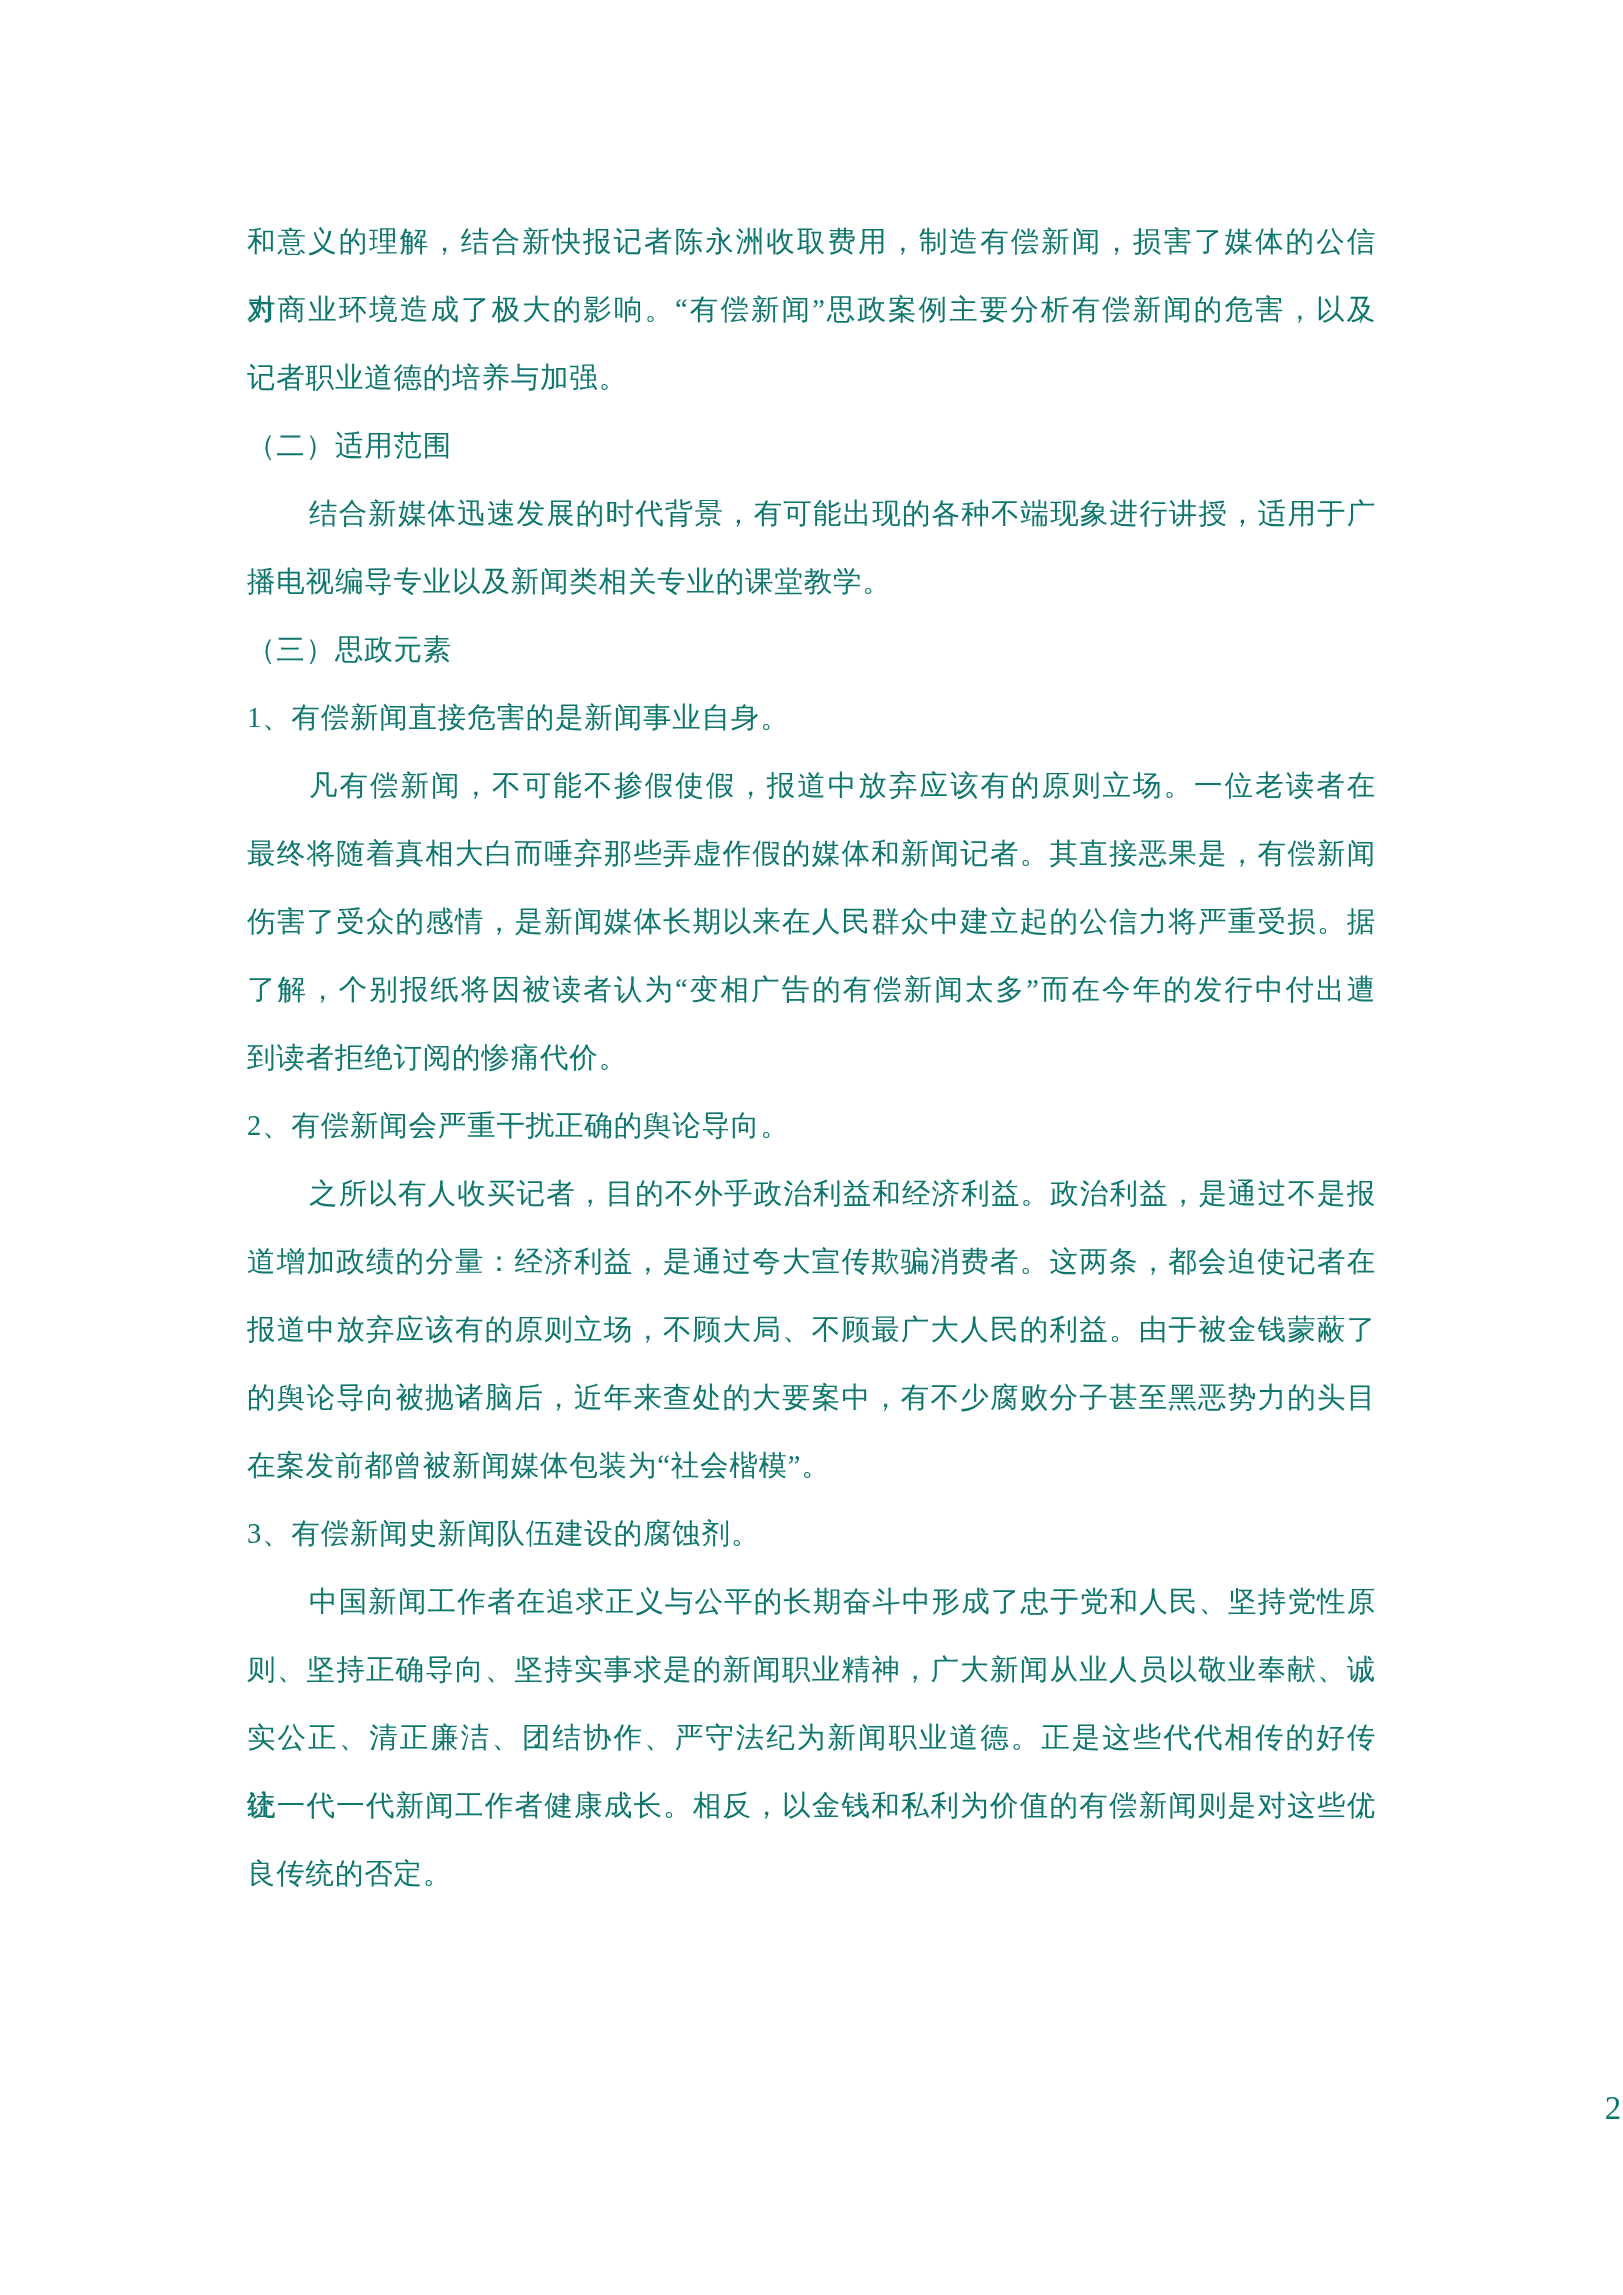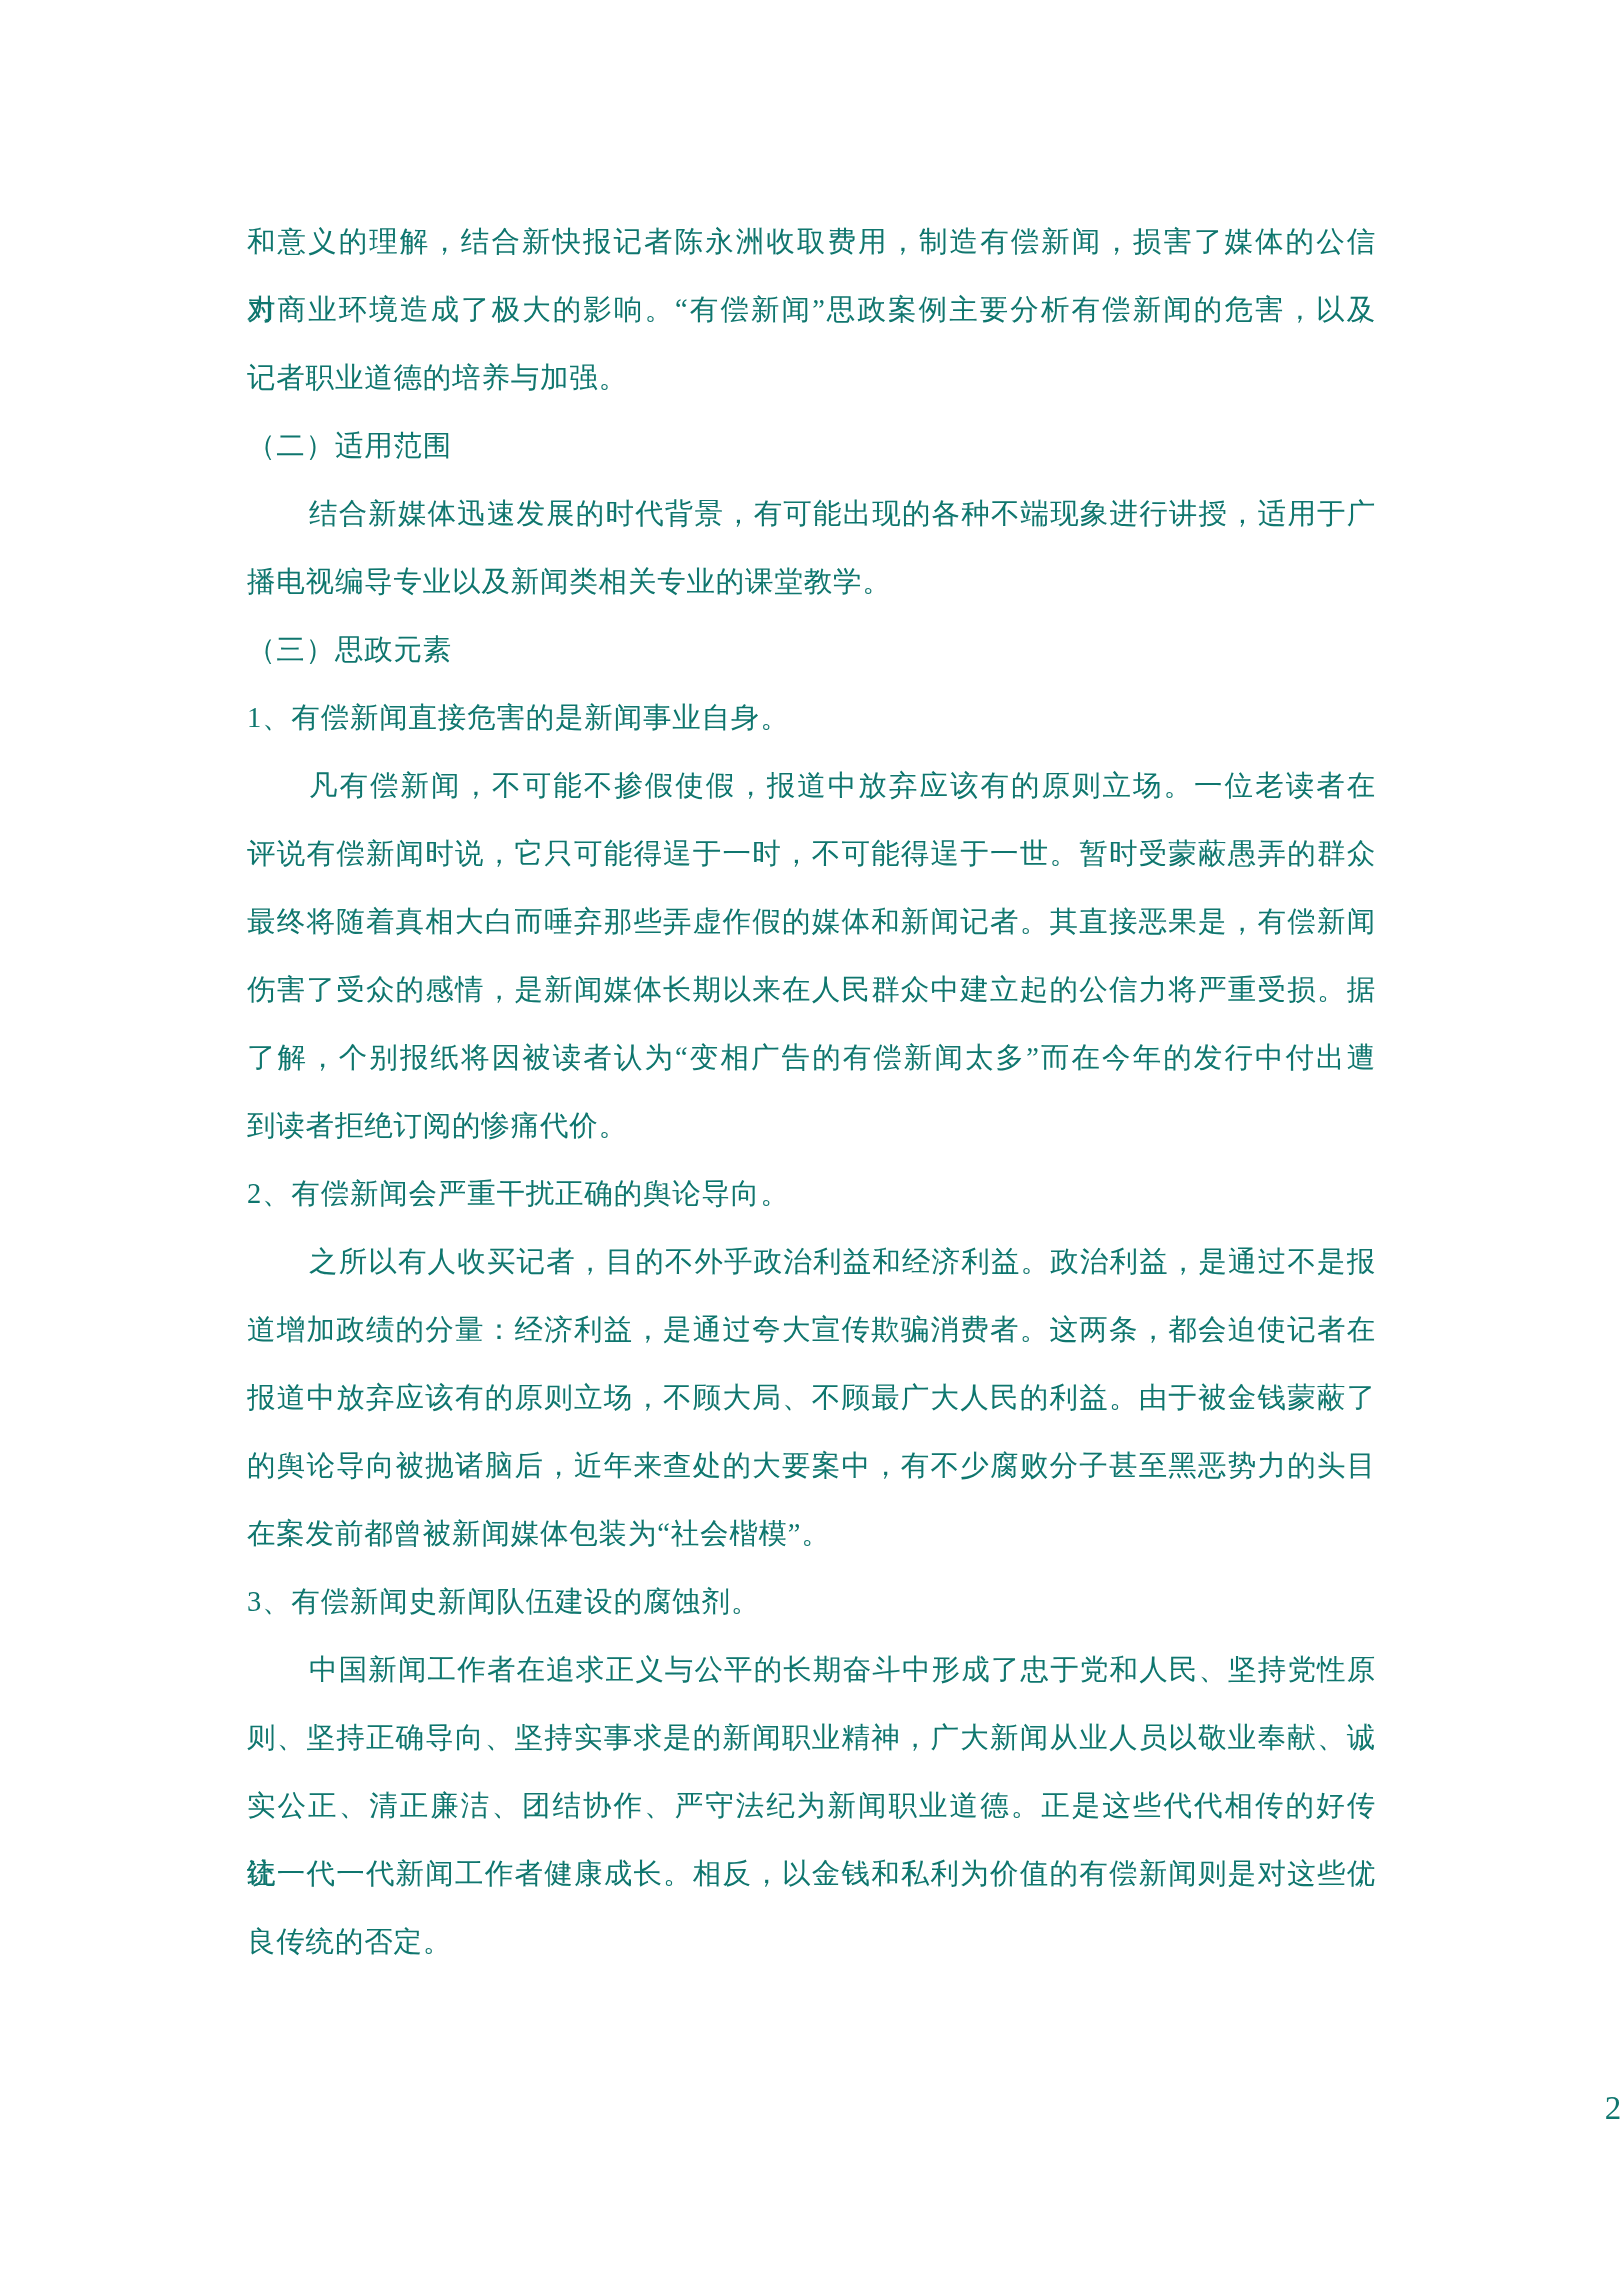--- a/index.html
+++ b/index.html
@@ -60,21 +60,20 @@
   <div class="text-block">
     <div class="line full">和意义的理解，结合新快报记者陈永洲收取费用，制造有偿新闻，损害了媒体的公信力，</div>
     <div class="line full">对商业环境造成了极大的影响。“有偿新闻”思政案例主要分析有偿新闻的危害，以及</div>
     <div class="line">记者职业道德的培养与加强。</div>
     <div class="line">（二）适用范围</div>
     <div class="line full indent">结合新媒体迅速发展的时代背景，有可能出现的各种不端现象进行讲授，适用于广</div>
     <div class="line">播电视编导专业以及新闻类相关专业的课堂教学。</div>
     <div class="line">（三）思政元素</div>
     <div class="line">1、有偿新闻直接危害的是新闻事业自身。</div>
     <div class="line full indent">凡有偿新闻，不可能不掺假使假，报道中放弃应该有的原则立场。一位老读者在</div>
-    <div class="line full">评说有偿新闻时说，它只可能得逞于一时，不可能得逞于一世。暂时受蒙蔽愚弄的群众</div>
     <div class="line full">最终将随着真相大白而唾弃那些弄虚作假的媒体和新闻记者。其直接恶果是，有偿新闻</div>
     <div class="line full">伤害了受众的感情，是新闻媒体长期以来在人民群众中建立起的公信力将严重受损。据</div>
     <div class="line full">了解，个别报纸将因被读者认为“变相广告的有偿新闻太多”而在今年的发行中付出遭</div>
     <div class="line">到读者拒绝订阅的惨痛代价。</div>
     <div class="line">2、有偿新闻会严重干扰正确的舆论导向。</div>
     <div class="line full indent">之所以有人收买记者，目的不外乎政治利益和经济利益。政治利益，是通过不是报</div>
     <div class="line full">道增加政绩的分量：经济利益，是通过夸大宣传欺骗消费者。这两条，都会迫使记者在</div>
     <div class="line full">报道中放弃应该有的原则立场，不顾大局、不顾最广大人民的利益。由于被金钱蒙蔽了</div>
     <div class="line full">的舆论导向被抛诸脑后，近年来查处的大要案中，有不少腐败分子甚至黑恶势力的头目</div>
     <div class="line">在案发前都曾被新闻媒体包装为“社会楷模”。</div>

